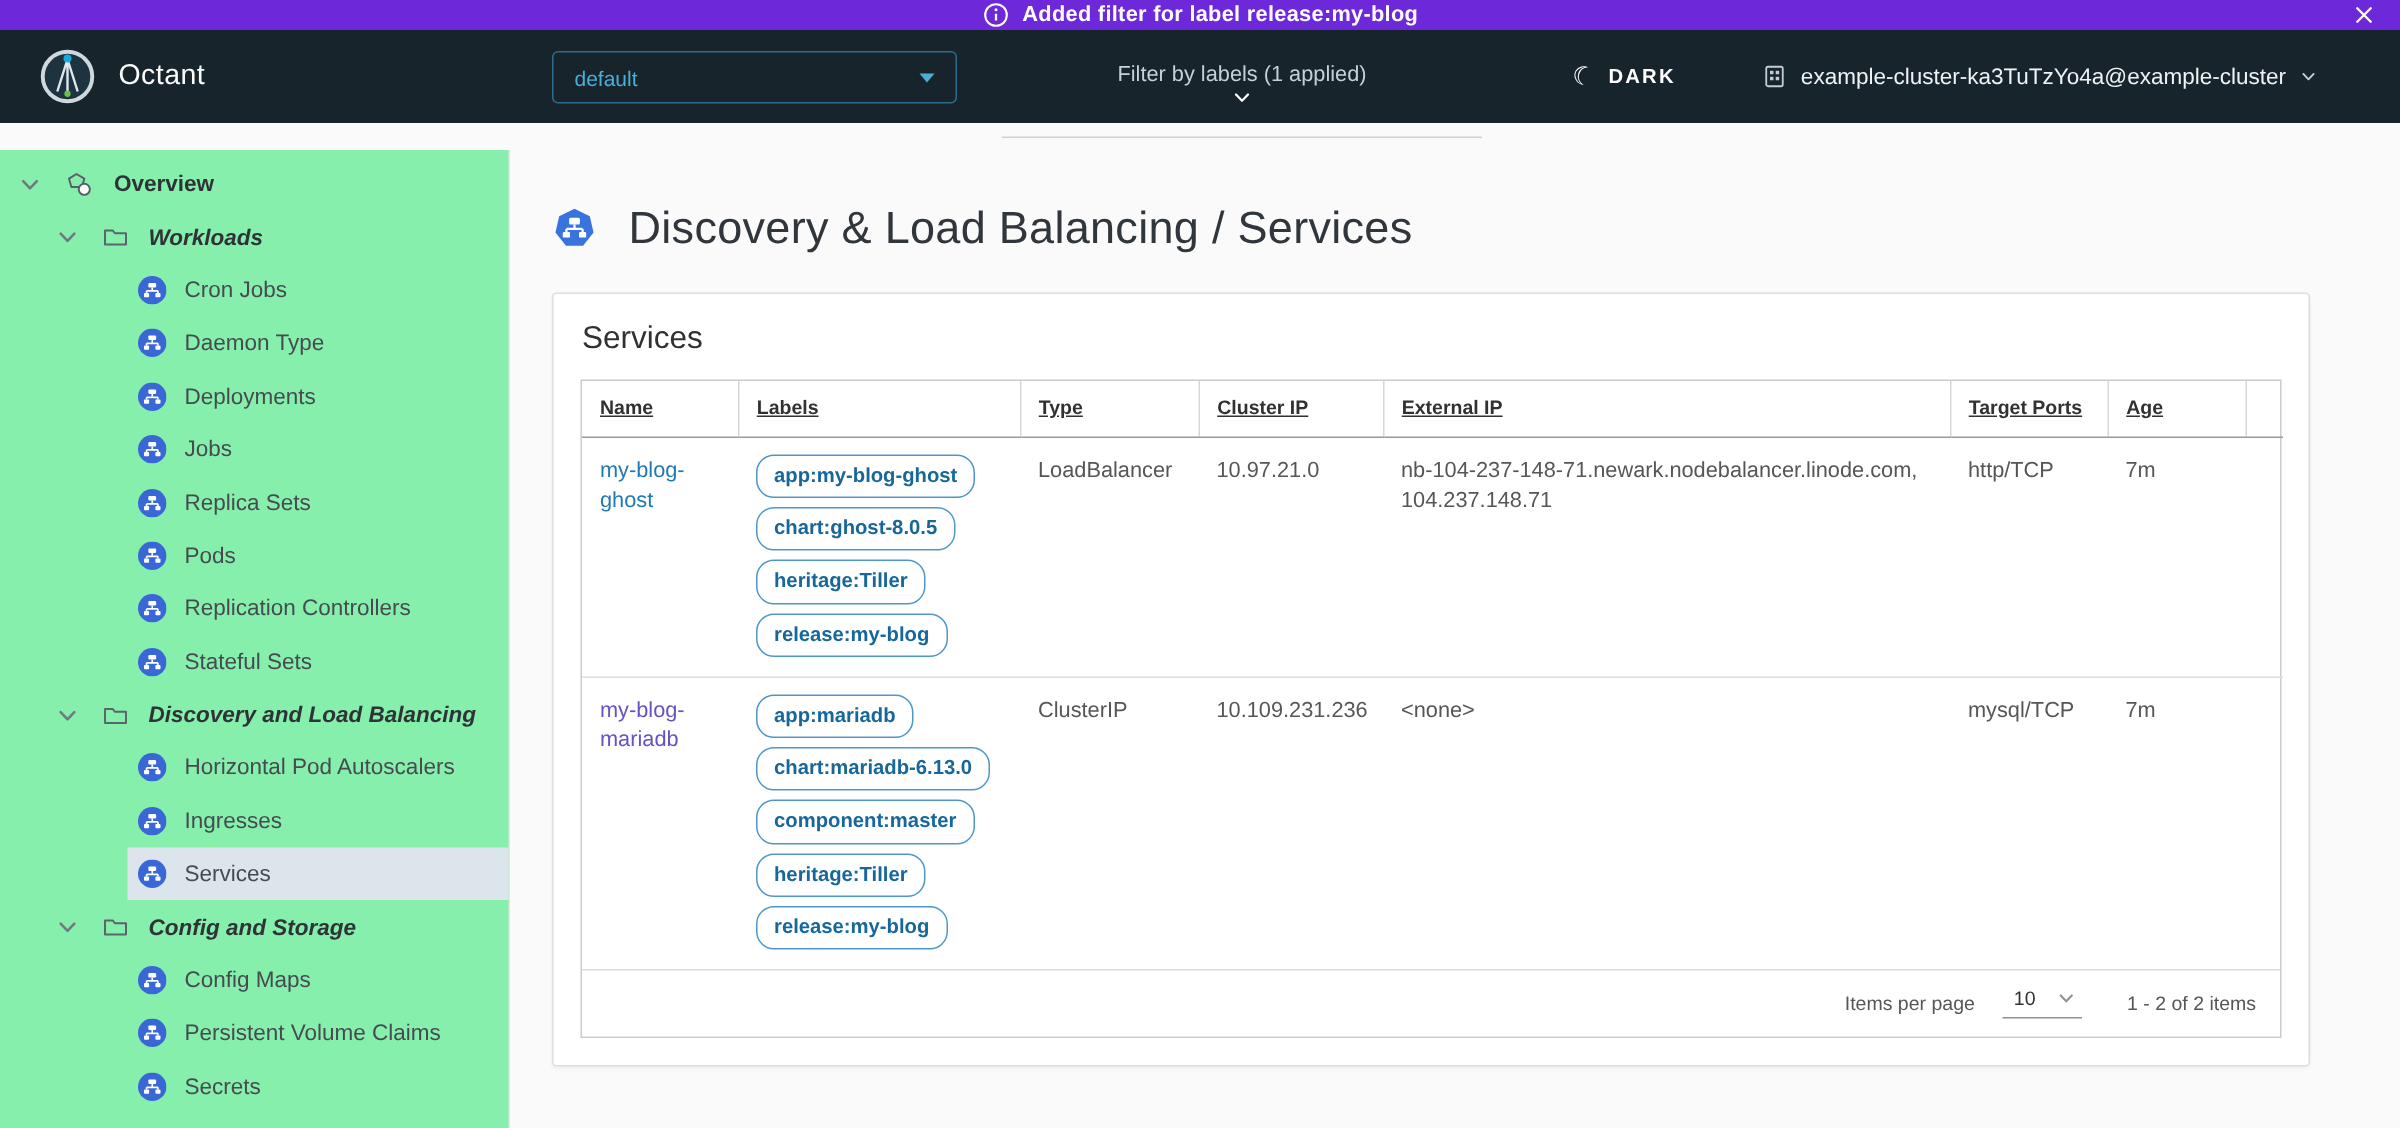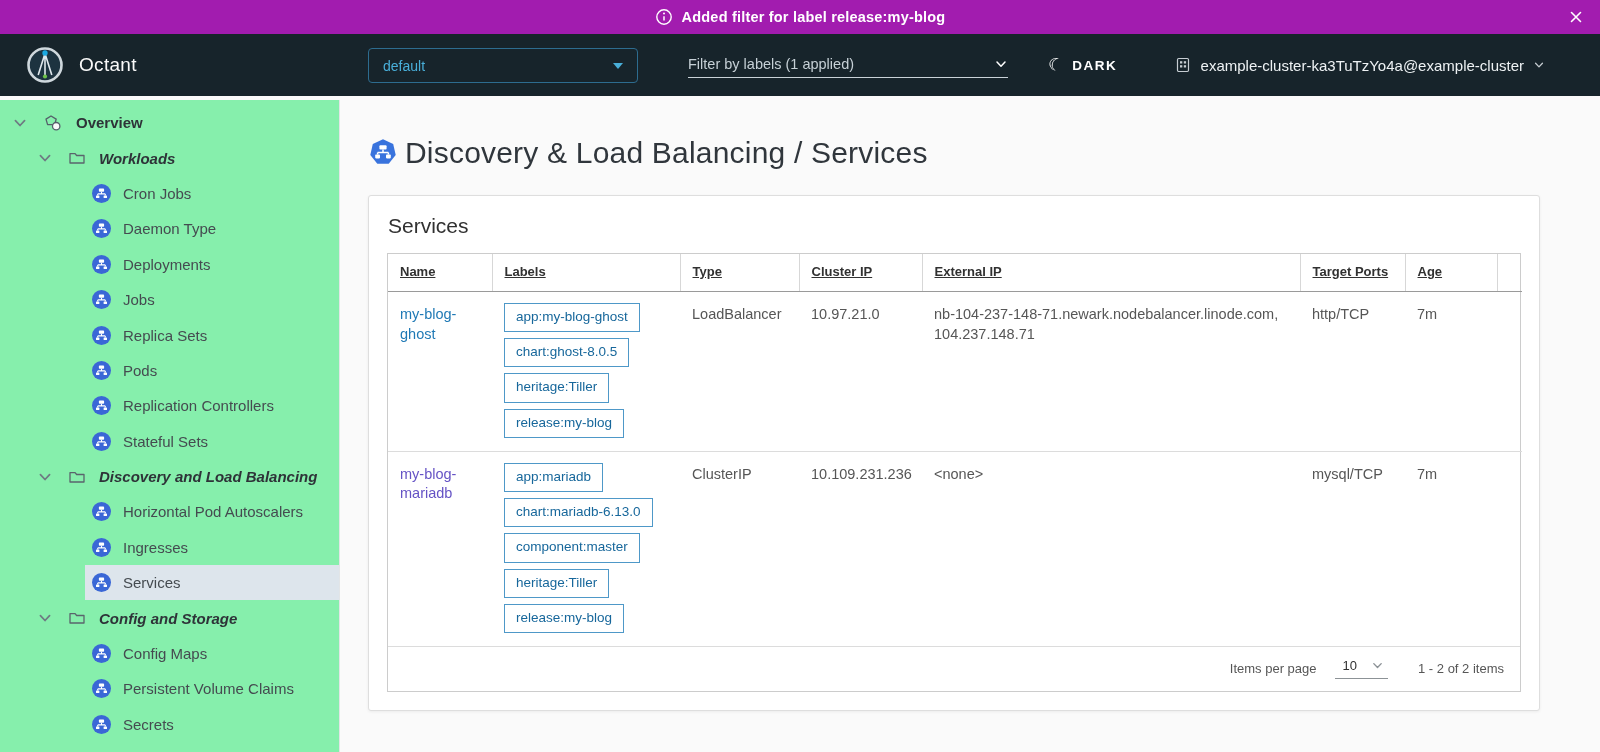--- a/index.html
+++ b/index.html
@@ -1,36 +1,36 @@
 <!DOCTYPE html>
 <html><head>
 <meta charset="utf-8">
 <style>
   * { box-sizing: border-box; margin: 0; padding: 0; }
   html,body { width:1600px; height:752px; overflow:hidden; }
   body { font-family:"Liberation Sans", sans-serif; background:#fafafa; position:relative; }
 
   
-  .notif { height:34px; background:#a21caf; color:#fff; display:flex; align-items:center;
+  .notif { height:20px; background:#6d28d9; color:#fff; display:flex; align-items:center;
            justify-content:center; position:relative; font-size:14.5px; font-weight:600; letter-spacing:.2px; }
   .notif .msg-wrap { display:flex; align-items:center; gap:9px; }
   .notif .close { position:absolute; right:16px; top:50%; transform:translateY(-50%); cursor:pointer; display:flex; }
 
   
   .appbar { height:62px; background:#17242b; position:relative; display:flex; align-items:center; }
   .brand { display:flex; align-items:center; gap:15px; padding-left:26px; }
   .brand .title { color:#fafafa; font-size:19px; letter-spacing:.3px; }
   .ns-select { position:absolute; left:368px; top:14px; width:270px; height:35px; border:1px solid #2d6c8f;
                border-radius:4px; display:flex; align-items:center; justify-content:space-between;
                padding:0 14px; color:#49afd9; font-size:14px; cursor:pointer; }
   .ns-caret { width:0; height:0; border-left:5px solid transparent; border-right:5px solid transparent;
               border-top:6px solid #49afd9; }
-  .label-filter { position:absolute; left:688px; top:22px; width:320px; display:flex; align-items:center;
-                  justify-content:space-between; color:#c6d0d6; font-size:14.5px; padding-bottom:5px;
-                  border-bottom:1px solid #c9d2d8; cursor:pointer; }
+  .label-filter { position:absolute; left:668px; top:22px; width:320px; display:flex; align-items:center;
+                  justify-content:space-between; color:#c6d0d6; font-size:14.5px; padding-bottom:19px;
+                  border-bottom:1px solid #c9d2d8; cursor:pointer;flex-direction:column; }
   .dark-toggle { position:absolute; left:1048px; top:50%; transform:translateY(-50%); display:flex;
                  align-items:center; gap:9px; color:#fff; cursor:pointer; }
   .dark-toggle .moon { font-size:17px; line-height:1; transform:rotate(15deg); }
   .dark-toggle .dark-label { font-size:13.5px; font-weight:700; letter-spacing:1.5px; }
   .cluster { position:absolute; right:55px; top:50%; transform:translateY(-50%); display:flex;
              align-items:center; gap:9px; color:#eef2f4; font-size:15px; cursor:pointer; }
 
   
   .sidebar { position:absolute; top:100px; left:0; width:340px; bottom:0; background:#86efac;
              border-right:1px solid #e2e5e7; padding-top:5px; }
@@ -40,40 +40,40 @@
   .nav-caret { display:flex; width:16px; justify-content:center; }
   .lv0 { padding-left:12px; } .lv0 .nav-ic { margin-left:15px; }
   .lv1 { padding-left:37px;font-style:italic; } .lv1 .nav-ic { margin-left:15px; }
   .lv2 { margin-left:85px; padding-left:7px; }
   .lv2.selected { background:#dde5ec; }
   .nav-ic { display:flex; }
 
   
   .content { position:absolute; left:341px; top:100px; right:0; bottom:0; background:#fafafa;
              padding:36px 0 0 27px; }
-  .page-title { display:flex; align-items:center; gap:7px; }
+  .page-title { display:flex; align-items:center; gap:21px; }
   .page-title h1 { font-size:30px; font-weight:400; color:#30363c; letter-spacing:.2px; }
 
   .card { margin-top:25px; width:1172px; background:#fff; border:1px solid #dedede; border-radius:3px;
           box-shadow:0 1px 3px rgba(0,0,0,.06); padding:16px 18px 18px; }
   .card h2 { font-size:21px; font-weight:400; color:#313131; margin:2px 0 15px 1px; }
 
   .table-wrap { border:1px solid #ccc; }
   table { width:100%; border-collapse:collapse; table-layout:fixed; }
   thead th { font-size:13px; font-weight:700; color:#313131; text-align:left; vertical-align:top;
              padding:10px 12px 12px; border-bottom:1px solid #9a9a9a;text-decoration:underline; }
   thead th + th { border-left:1px solid #d7d7d7; }
   tbody td { font-size:14.5px; color:#565656; vertical-align:top; padding:13px 12px; line-height:1.35; }
   tbody tr + tr td { border-top:1px solid #dcdcdc; }
   .name-link { font-size:14.5px; line-height:1.3; cursor:pointer; word-break:normal; }
   .link-blue { color:#1f79b5; }
   .link-visited { color:#6553c5; }
   .pill-stack { display:flex; flex-direction:column; align-items:flex-start; gap:6px; margin-top:-2px; }
-  .pill { border:1px solid #4e98c8; color:#17679b; background:#fff; border-radius:0;
-          padding:4px 11px 5px; font-size:13.5px; white-space:nowrap; cursor:pointer; }
+  .pill { border:1px solid #4e98c8; color:#17679b; background:#fff; border-radius:12px;
+          padding:4px 11px 5px; font-size:13.5px; white-space:nowrap; cursor:pointer;font-weight:bold; }
 
   .table-footer { border-top:1px solid #dcdcdc; height:45px; display:flex; align-items:center;
                   justify-content:flex-end; padding-right:16px; font-size:13px; color:#565656; }
   .pagesize { display:flex; align-items:center; gap:14px; margin-left:18px; border-bottom:1px solid #8c9296;
               padding:0 4px 5px 8px; cursor:pointer; color:#313131; }
   .range { margin-left:30px; }
 
   .i14 { width:14px; height:14px; } .i16 { width:16px; height:16px; }
   .i18 { width:18px; height:18px; } .i19 { width:19px; height:19px; }
   .i20 { width:20px; height:20px; } .i30 { width:30px; height:30px; }

